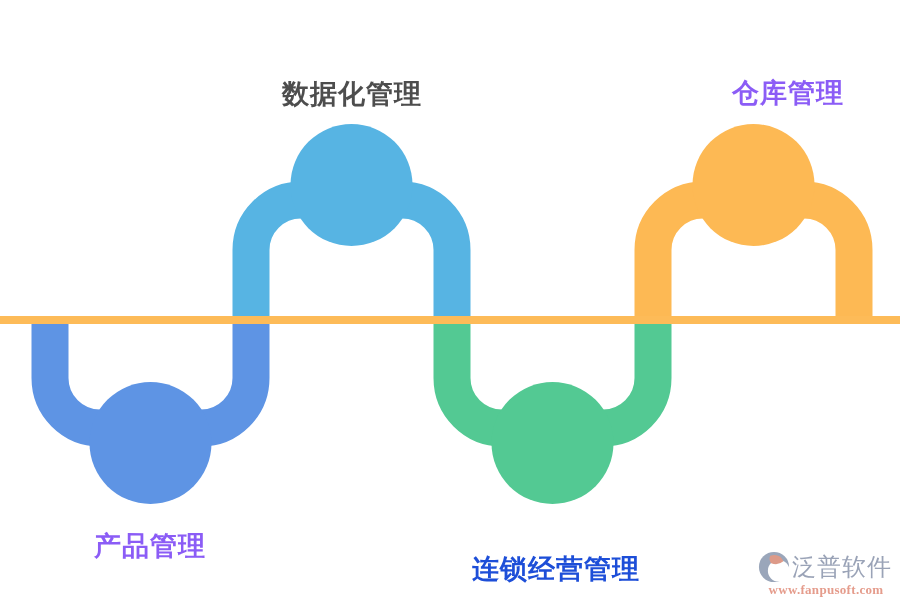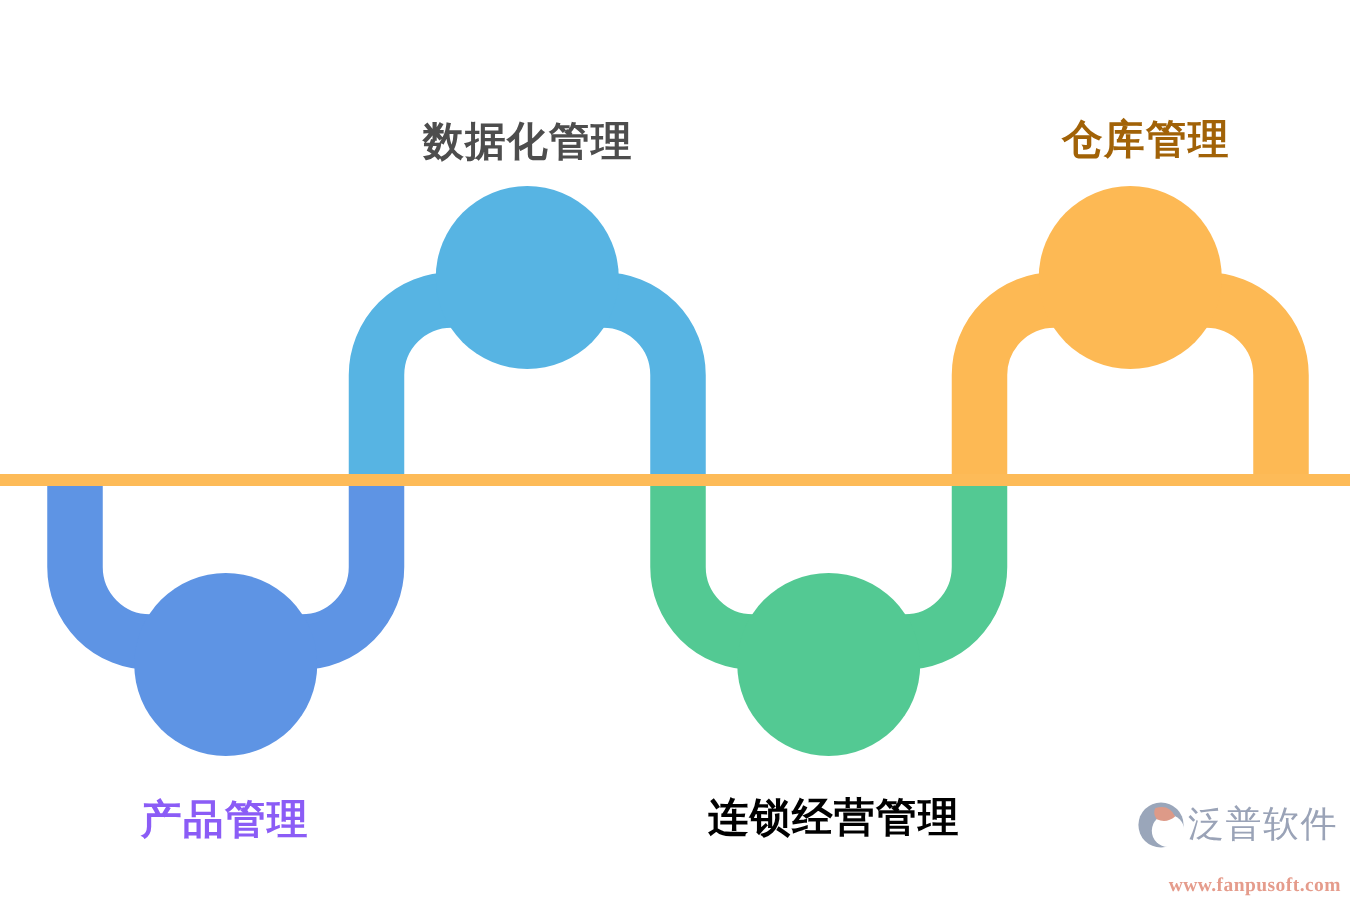--- a/index.html
+++ b/index.html
@@ -33,22 +33,22 @@
     font-weight:normal;
     font-size:24px;
     letter-spacing:1px;
     white-space:nowrap;
   }
   .wm-url{
     font-family:"Liberation Serif", serif;
     font-weight:bold;
     font-size:13px;
     letter-spacing:0.3px;
-    margin-top:17px;
-    text-align:right;
+    margin-top:0;
+    text-align:center;
     white-space:nowrap;
   }
 </style>
 </head>
 <body>
 
 <div class="stage">
 
   <svg class="wave" width="900" height="600" viewBox="0 0 900 600">
 
@@ -60,22 +60,22 @@
     <rect x="0" y="316" width="900" height="8" fill="#fdbb58"></rect>
 
     <circle cx="150.5" cy="443" r="61" fill="#5e94e4"></circle>
     <circle cx="351.5" cy="185" r="61" fill="#57b4e3"></circle>
     <circle cx="552.5" cy="443" r="61" fill="#53c993"></circle>
     <circle cx="753.5" cy="185" r="61" fill="#fdb954"></circle>
   </svg>
 
   <div class="node-label" style="left: 150px; top: 533px; color: #8b5cf6;">产品管理</div>
   <div class="node-label" style="left: 352px; top: 81px; color: rgb(77, 77, 77);">数据化管理</div>
-  <div class="node-label" style="left: 556px; top: 532px; color: #000000; text-align: center;">连锁经营管理</div>
-  <div class="node-label" style="left: 764px; top: 80px; color: #a16207;">仓库管理</div>
+  <div class="node-label" style="left: 556px; top: 556px; color: #1d4ed8; text-align: center;">连锁经营管理</div>
+  <div class="node-label" style="left: 788px; top: 80px; color: #8b5cf6;">仓库管理</div>
 
   <div class="watermark">
     <div class="wm-row">
       <svg class="wm-icon" viewBox="0 0 34 34">
         <circle cx="17" cy="17" r="16" fill="#9aa6ba"></circle>
         <circle cx="22" cy="21" r="11.5" fill="#ffffff"></circle>
         <path d="M 13 5 Q 23 2 27 11 Q 21 16 14 13 Q 11 9 13 5 Z" fill="#dd9a88"></path>
       </svg>
       <span class="wm-brand" style="color: rgb(154, 163, 183);">泛普软件</span>
     </div>

